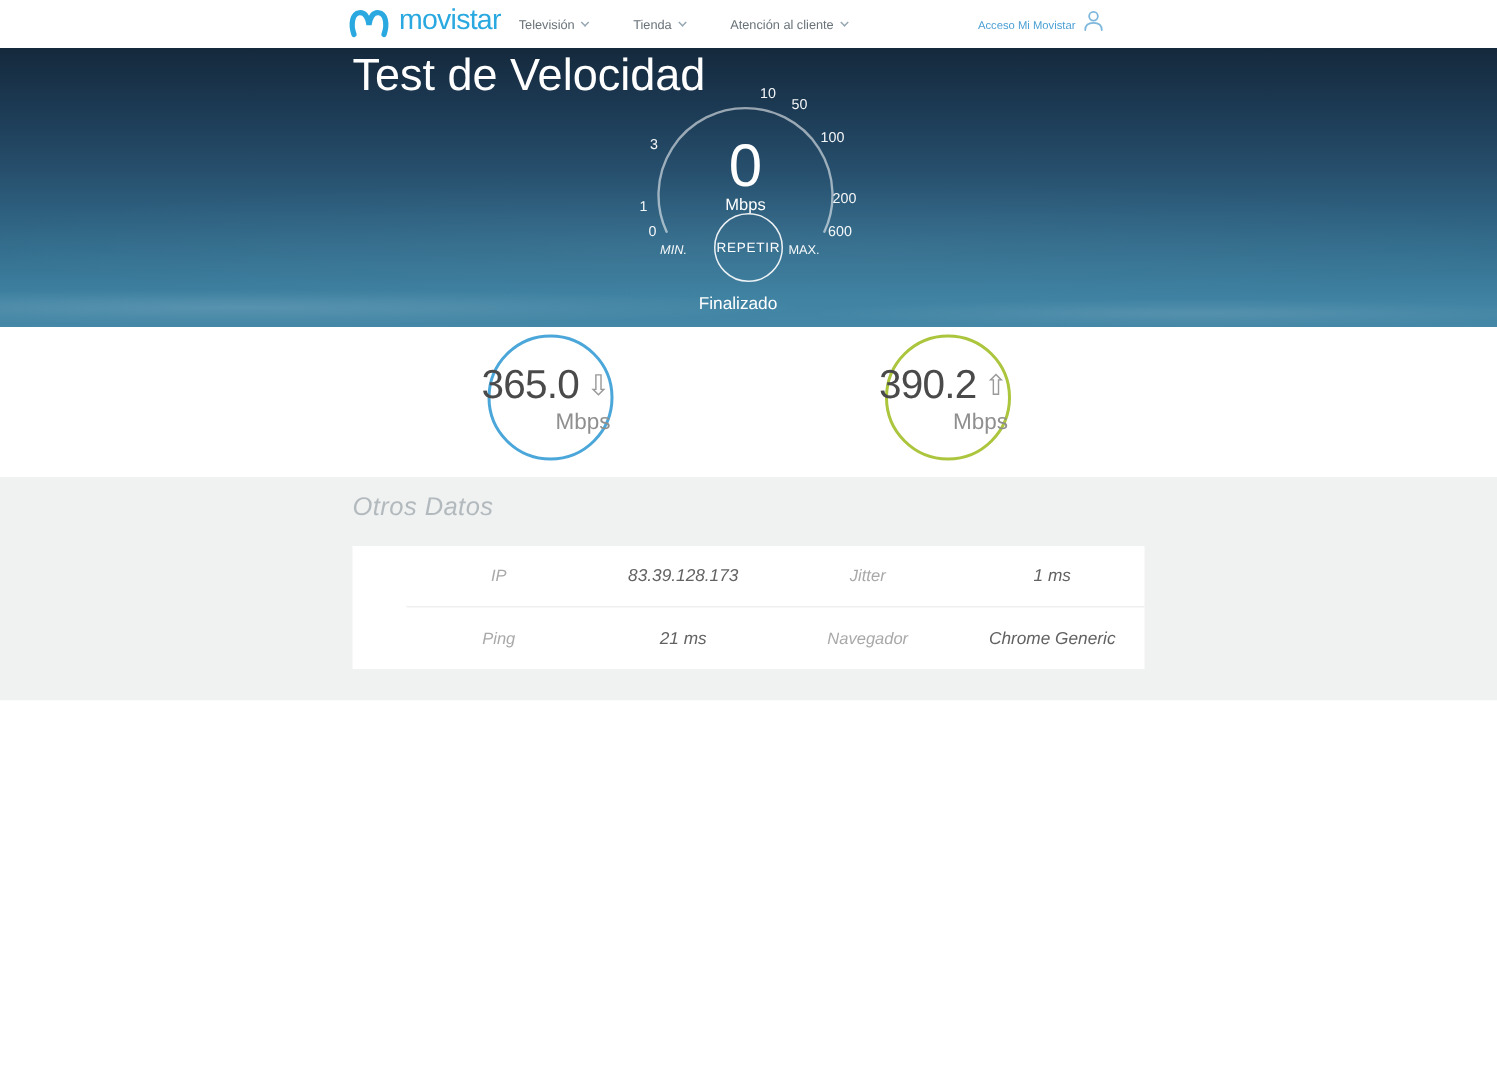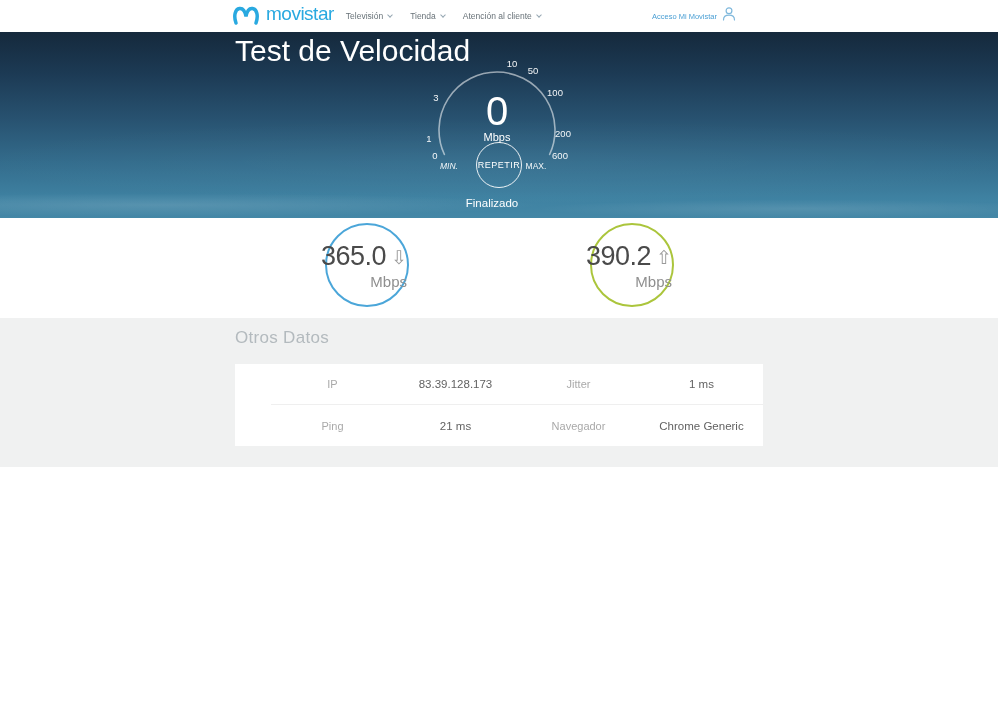--- a/index.html
+++ b/index.html
@@ -6,21 +6,21 @@
   html,body { width:998px; height:710px; overflow:hidden; background:#fff;
     font-family:"Liberation Sans", sans-serif; }
   .container { width:528px; margin:0 auto; position:relative; }
 
   
   .header { height:32px; background:#fff; }
   .header-inner { height:32px; display:flex; align-items:center; }
   .logo { display:flex; gap:6px; cursor:pointer; margin-left:-3px; }
   .logo svg { display:block; }
   .logo-text { color:var(--brand,#29a9e0); font-size:19px; letter-spacing:-0.5px; position:relative; top:-1px; }
-  .nav { display:flex; align-items:center; margin-left:12px; gap:18px; }
+  .nav { display:flex; align-items:center; margin-left:12px; gap:30px; }
   .nav-item { font-size:8.5px; color:#687278; cursor:pointer; white-space:nowrap; display:flex; align-items:center; }
   .chev { width:4px; height:4px; border-right:1px solid #96a7b2; border-bottom:1px solid #96a7b2;
     transform:rotate(45deg); display:inline-block; margin-left:5px; margin-top:-3px; }
   .account { margin-left:auto; margin-right:26px; display:flex; align-items:center; gap:4px; cursor:pointer; }
   .account-label { font-size:7.5px; color:#4a9fd4; }
 
   
   .hero { height:186px; position:relative; overflow:hidden;
     background:linear-gradient(180deg,#15293c 0%,#1c3a54 22%,#27506e 45%,#336c8c 70%,#3f82a2 90%,#4487a6 100%); }
   .hero::after { content:""; position:absolute; inset:0; pointer-events:none;
@@ -53,21 +53,21 @@
   .result-circle { position:absolute; width:84px; height:84px; border-radius:50%; top:5px;
     display:flex; flex-direction:column; align-items:flex-end; justify-content:center; background:#fff; }
   .result-download { left:90px; border:2px solid var(--dl,#4ba6d9); }
   .result-upload   { left:355px; border:2px solid var(--ul,#abc53c); }
   .result-line { display:flex; align-items:center; gap:5px; }
   .result-value { font-size:27px; font-weight:300; color:#4a4a4a; letter-spacing:-0.5px; }
   .result-arrow { font-size:19px; color:#9a9a9a; margin-top:2px; }
   .result-unit { font-size:15px; color:#8f8f8f; margin-top:1px; }
 
   
-  .other { height:149px; background:#f0f1f1; }
+  .other { height:149px; background:#f0f1f1;font-style:italic; }
   .other-title { font-size:17px; font-weight:300; color:#b3babe; padding-top:10px; letter-spacing:.3px; }
   .data-table { margin-top:16px; background:#fff; width:528px;padding-left:36px; }
   .data-row { display:grid; grid-template-columns:repeat(4,1fr); height:41px; align-items:center; }
   .data-row.first { border-bottom:1px solid #efefef; }
   .cell { text-align:center; font-size:11px; }
   .cell.label { color:#a9a9a9; }
   .cell.value { color:#626262; font-size:11.5px; }
 
   .footer-space { height:243px; background:#fff; }
 </style>

